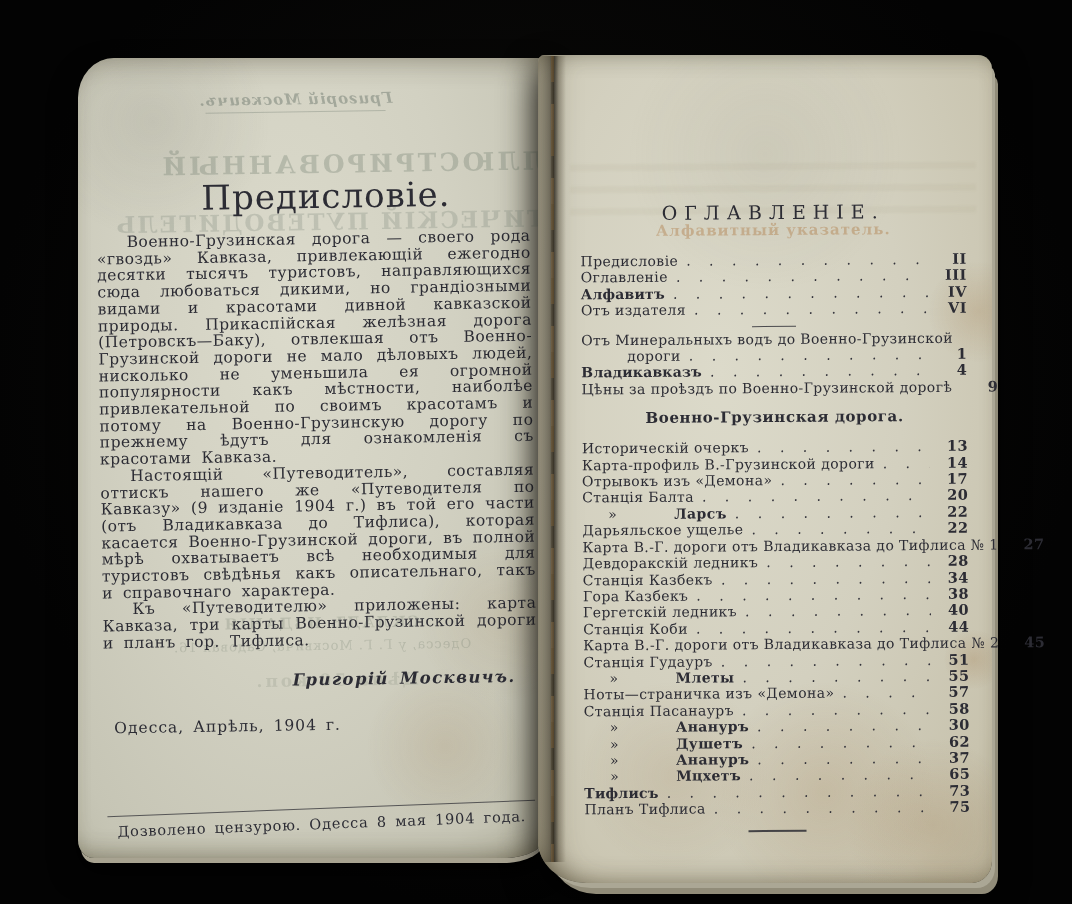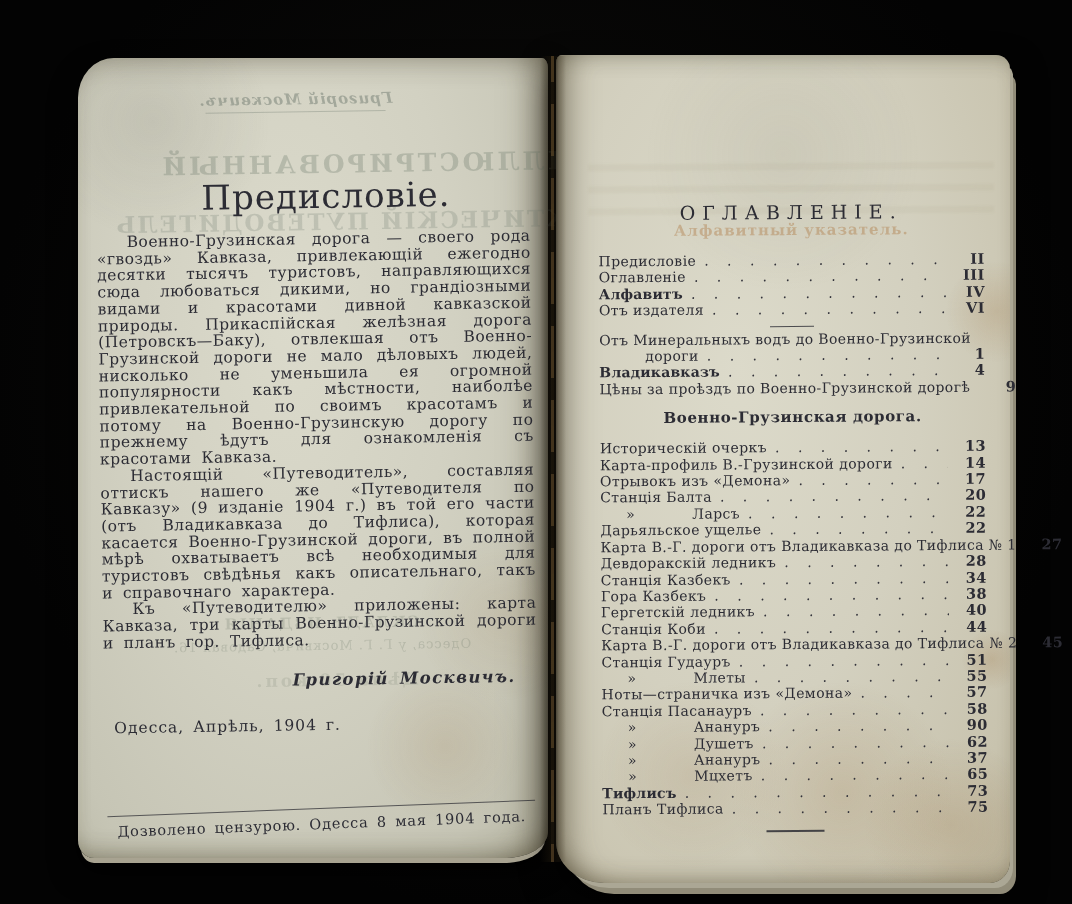--- a/index.html
+++ b/index.html
@@ -87,21 +87,21 @@
   }
   .gutter-crease{
     position:absolute;left:11px;top:0;bottom:0;width:3px;
     background:repeating-linear-gradient(180deg,
       rgba(112,86,48,.55) 0 26px, rgba(60,48,26,.25) 26px 48px, rgba(130,100,58,.45) 48px 74px);
     filter:blur(.4px);
   }
 
   
   .page-right{
-    position:absolute;left:556px;top:55px;width:454px;height:828px;
+    position:absolute;left:538px;top:55px;width:454px;height:828px;
     background:
       radial-gradient(ellipse at 40% 38%, #dcdaca 0%, #d3d0bf 48%, #c8c3ae 85%, #bab39b 100%);
     border-radius:6px 14px 20px 48px / 8px 14px 22px 42px;
     box-shadow:
       inset 24px 0 32px -16px rgba(52,44,24,.60),
       inset 0 -14px 22px -12px rgba(72,60,34,.36),
       inset 0 14px 22px -14px rgba(62,56,36,.28),
       5px 7px 0 -2px #aba795,
       10px 15px 0 -4px #918c79,
       0 16px 34px rgba(0,0,0,.85);
@@ -138,21 +138,21 @@
   }
   .toc{position:relative;z-index:2;font-size:14px;letter-spacing:.4px;}
   .toc-front{margin-top:29px;}
   .toc-row{display:flex;align-items:baseline;line-height:15.4px;}
   .toc-row .label{flex:none;white-space:nowrap;}
   .toc-row.bold .label{font-weight:bold;letter-spacing:.2px;}
   .leader{flex:1 1 auto;overflow:hidden;white-space:nowrap;letter-spacing:7px;
     margin:0 2px 0 8px;color:#33333b;}
   .pg{flex:none;width:36px;text-align:right;font-size:14.5px;font-weight:bold;}
   .toc-row .mark{flex:none;width:16px;margin-left:26px;}
-  .toc-row.ditto .label{margin-left:50px;}
+  .toc-row.ditto .label{margin-left:50px;font-weight:bold;}
   .wrap-line1{line-height:15.4px;white-space:nowrap;}
   .wrap-cont .label{margin-left:46px;text-align:center;}
   .divider{width:44px;border:none;border-top:1.6px solid rgba(45,45,52,.82);margin:8px auto 5px;}
   .section-heading{
     position:relative;z-index:2;text-align:center;font-weight:bold;
     font-size:15px;letter-spacing:.6px;margin:12px 0 0;
   }
   .toc-items{margin-top:13px;}
   .bottom-divider{width:58px;border:none;border-top:2.2px solid rgba(45,45,52,.85);margin:13px auto 0;}
 </style>
@@ -332,21 +332,21 @@
           </div>
           <div class="toc-row">
             <span class="label">Станція Пасанауръ</span>
             <span class="leader">. . . . . . . . . . . . . . . . . . . . . . . . . . . . . . . . . . . . . . . . . . . . . . . . . .</span>
             <span class="pg">58</span>
           </div>
           <div class="toc-row ditto">
             <span class="mark">»</span>
             <span class="label">Анануръ</span>
             <span class="leader">. . . . . . . . . . . . . . . . . . . . . . . . . . . . . . . . . . . . . . . . . . . . . . . . . .</span>
-            <span class="pg">90</span>
+            <span class="pg">30</span>
           </div>
           <div class="toc-row ditto">
             <span class="mark">»</span>
             <span class="label">Душетъ</span>
             <span class="leader">. . . . . . . . . . . . . . . . . . . . . . . . . . . . . . . . . . . . . . . . . . . . . . . . . .</span>
             <span class="pg">62</span>
           </div>
           <div class="toc-row ditto">
             <span class="mark">»</span>
             <span class="label">Анануръ</span>

